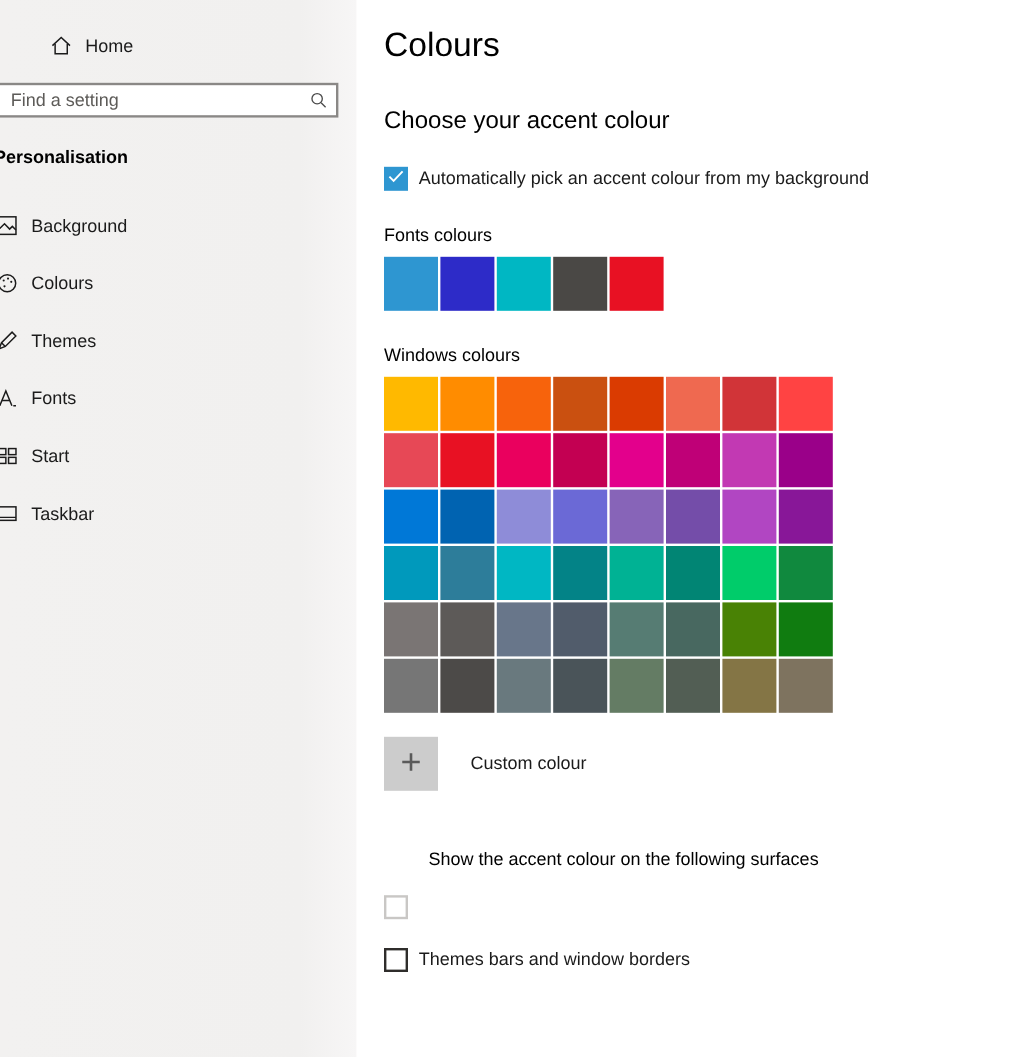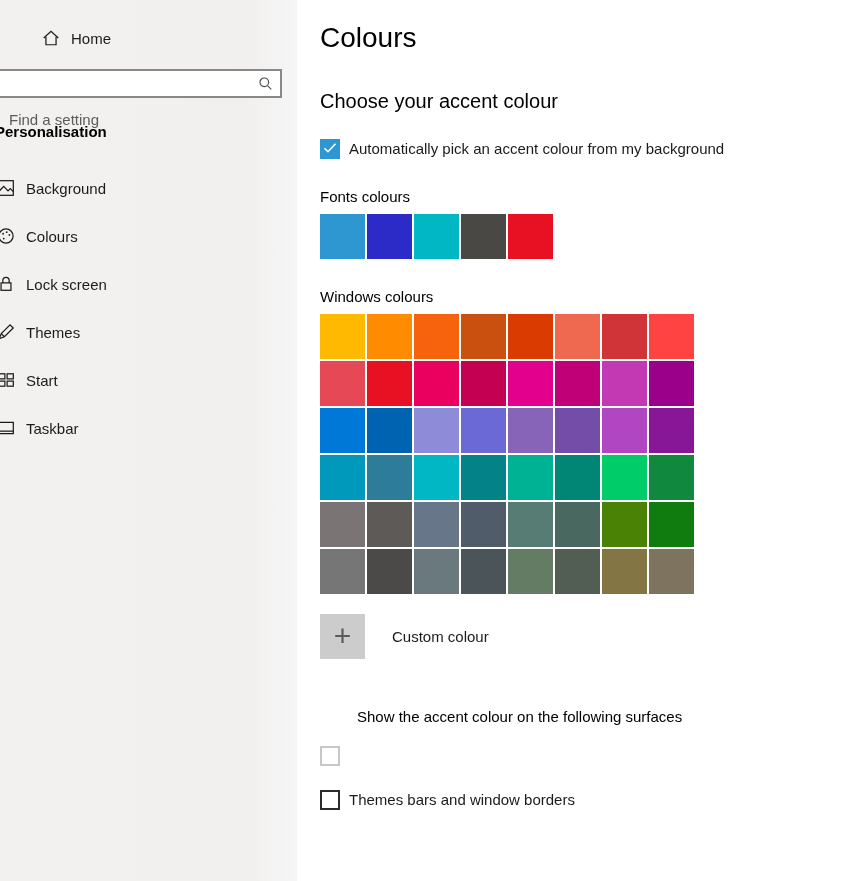--- a/index.html
+++ b/index.html
@@ -20,21 +20,20 @@
   .nav-icon{width:18px;height:18px;flex:none;margin-left:-2px;color:#1b1b1b;}
   .nav-icon svg{display:block;}
   .searchbox{
     position:relative;margin:20px 0 0 -2px;width:284px;height:29px;
     border:2px solid #8a8886;background:#fff;box-sizing:border-box;
   }
   .searchbox input{
     border:none;outline:none;background:transparent;width:calc(100% - 34px);
     height:100%;padding:0 0 0 9px;font-size:15px;color:#ec4899;
     font-family:"Liberation Sans","DejaVu Sans",sans-serif;
-    margin-top:36px;
   }
   .searchbox input::placeholder{color:#5d5b58;opacity:1;}
   .search-glyph{position:absolute;right:7px;top:5px;width:15px;height:15px;color:#4a4a4a;}
   .section-heading{margin:25px 0 0 -5px;font-size:15px;font-weight:bold;color:#000;}
   .nav{margin-top:24px;}
   .nav-item{display:flex;align-items:center;gap:11px;height:48px;font-size:15px;cursor:default;}
   .nav-item .nav-icon{margin-left:-3px;}
 
   
   .main{flex:1;background:#ffffff;padding-left:23px;box-sizing:border-box;}
@@ -110,40 +109,41 @@
             <circle cx="8" cy="8" r="6.3"></circle>
             <circle cx="5.4" cy="6" r="0.8" fill="currentColor" stroke="none"></circle>
             <circle cx="8.6" cy="4.6" r="0.8" fill="currentColor" stroke="none"></circle>
             <circle cx="11" cy="7" r="0.8" fill="currentColor" stroke="none"></circle>
             <circle cx="6" cy="10.3" r="0.8" fill="currentColor" stroke="none"></circle>
           </svg>
         </span>
         <span>Colours</span>
       </div>
 
-      <div class="nav-item">
-        <span class="nav-icon">
-          <svg width="18" height="18" viewBox="0 0 16 16" fill="none" stroke="currentColor" stroke-width="1.1">
-            <path d="M5.2 7 V4.9 a2.8 2.8 0 0 1 5.6 0 V7"></path>
-            <rect x="3.6" y="7" width="8.8" height="6.6"></rect>
-          </svg>
-        </span>
-        <span>Lock screen</span>
-      </div>
 
       <div class="nav-item">
         <span class="nav-icon">
           <svg width="18" height="18" viewBox="0 0 16 16" fill="none" stroke="currentColor" stroke-width="1.1">
             <path d="M2 14 L3.8 9.4 L11.6 1.6 L14.4 4.4 L6.6 12.2 Z"></path>
             <path d="M3.8 9.4 L6.6 12.2"></path>
           </svg>
         </span>
         <span>Themes</span>
       </div>
 
+      <div class="nav-item">
+        <span class="nav-icon">
+          <svg width="18" height="18" viewBox="0 0 16 16" fill="none" stroke="currentColor" stroke-width="1.1">
+            <path d="M2.5 13.5 L7 2.5 L11.5 13.5"></path>
+              <path d="M4.2 9.5 H9.8"></path>
+              <path d="M12.5 13.5 H14.5"></path>
+          </svg>
+        </span>
+        <span>Fonts</span>
+      </div>
 
       <div class="nav-item">
         <span class="nav-icon">
           <svg width="18" height="18" viewBox="0 0 16 16" fill="none" stroke="currentColor" stroke-width="1.1">
             <rect x="1.5" y="2.5" width="5.5" height="4.5"></rect>
             <rect x="9" y="2.5" width="5.5" height="4.5"></rect>
             <rect x="1.5" y="9" width="5.5" height="4.5"></rect>
             <rect x="9" y="9" width="5.5" height="4.5"></rect>
           </svg>
         </span>

